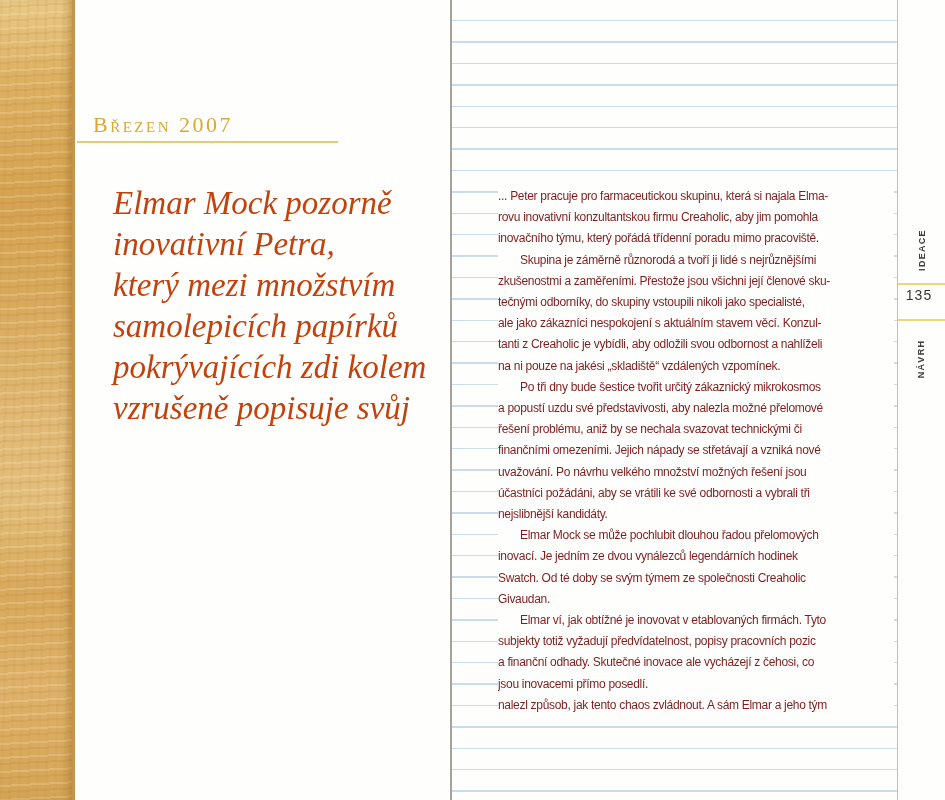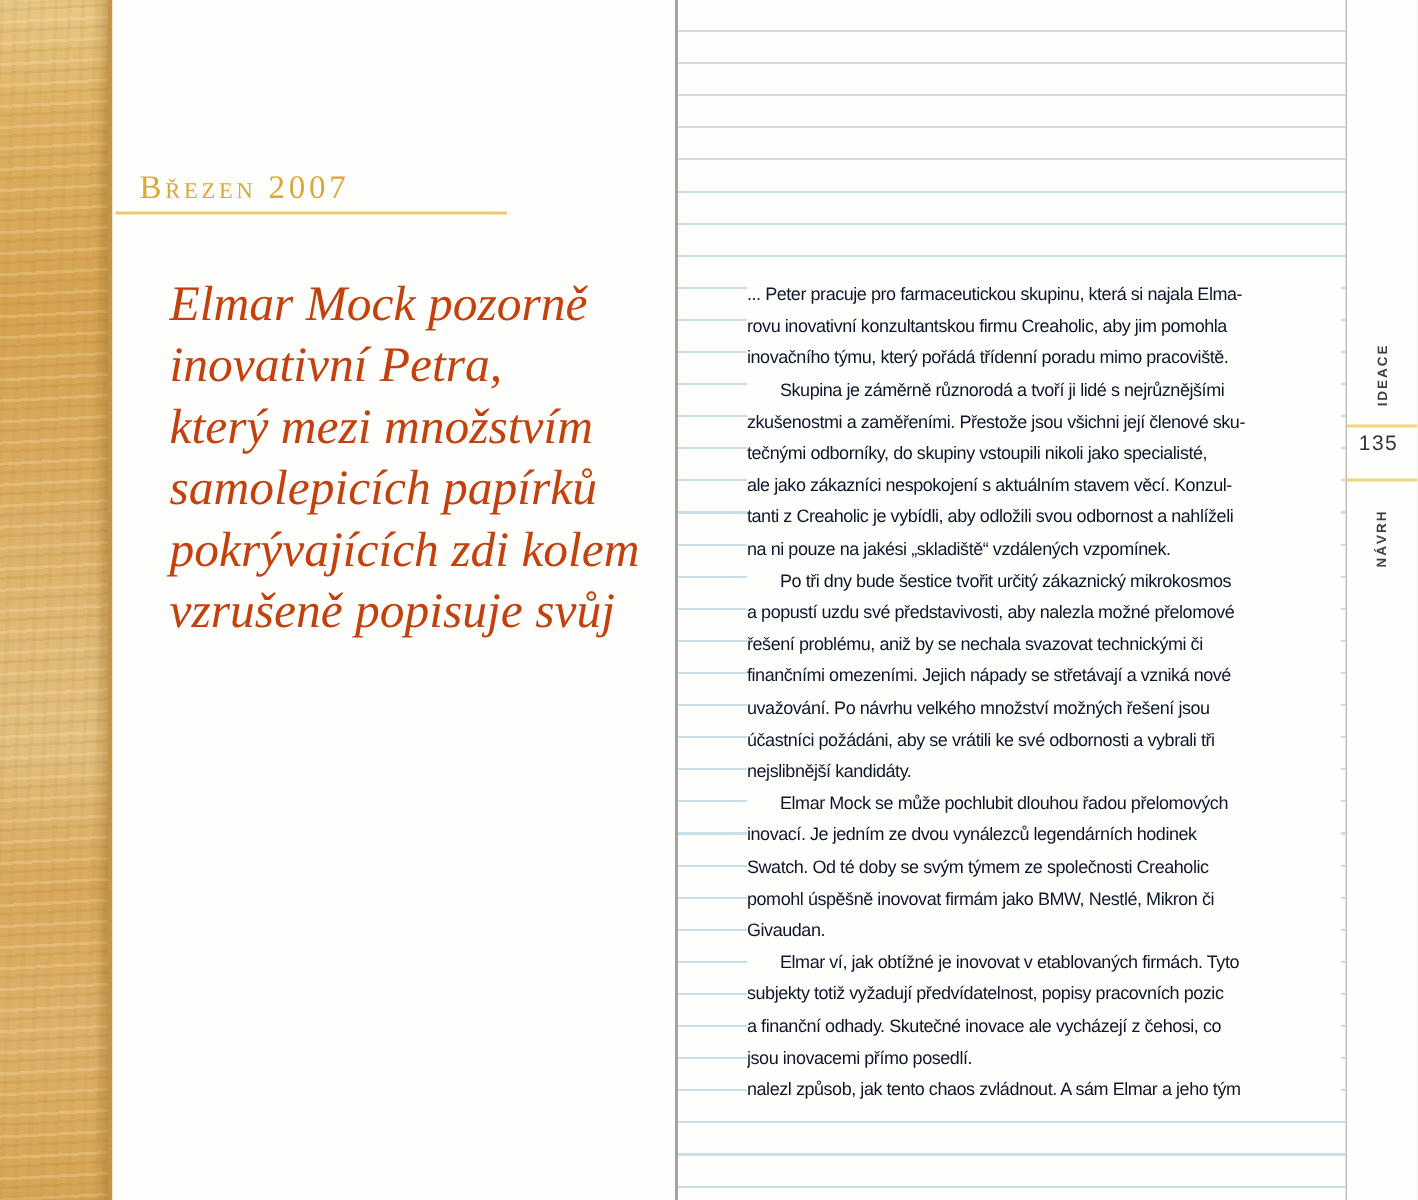--- a/index.html
+++ b/index.html
@@ -52,21 +52,21 @@
     border-left:2px solid #a7a39b;
     border-right:1px solid #c3bfb8;
   }
 
   .text-mask {
     position:absolute; left:46px; top:180px; width:396px;
     background:#fefefd; padding:6px 0 6px 0; overflow:hidden;
   }
   .body-line {
     font-size:12px; line-height:21.2px; letter-spacing:-0.3px;
-    color:#0f172a; white-space:nowrap;
+    color:#7f1d1d; white-space:nowrap;
   }
   .body-line.indent { text-indent:22px; }
 
   
   .outer-margin { position:absolute; left:898px; top:0; width:47px; height:800px; background:#fefefd; }
   .sidebar-tab { position:absolute; left:0; width:47px; display:flex; align-items:center; justify-content:center; }
   .tab-ideace { top:220px; height:60px; }
   .tab-navrh  { top:330px; height:58px; }
   .sidebar-tab span {
     transform:rotate(-90deg); white-space:nowrap;
@@ -114,21 +114,20 @@
         <div class="body-line indent">Po tři dny bude šestice tvořit určitý zákaznický mikrokosmos</div>
         <div class="body-line">a popustí uzdu své představivosti, aby nalezla možné přelomové</div>
         <div class="body-line">řešení problému, aniž by se nechala svazovat technickými či</div>
         <div class="body-line">finančními omezeními. Jejich nápady se střetávají a vzniká nové</div>
         <div class="body-line">uvažování. Po návrhu velkého množství možných řešení jsou</div>
         <div class="body-line">účastníci požádáni, aby se vrátili ke své odbornosti a vybrali tři</div>
         <div class="body-line">nejslibnější kandidáty.</div>
         <div class="body-line indent">Elmar Mock se může pochlubit dlouhou řadou přelomových</div>
         <div class="body-line">inovací. Je jedním ze dvou vynálezců legendárních hodinek</div>
         <div class="body-line">Swatch. Od té doby se svým týmem ze společnosti Creaholic</div>
-        <div class="body-line">pomohl úspěšně inovovat firmám jako BMW, Nestlé, Mikron či</div>
         <div class="body-line">Givaudan.</div>
         <div class="body-line indent">Elmar ví, jak obtížné je inovovat v etablovaných firmách. Tyto</div>
         <div class="body-line">subjekty totiž vyžadují předvídatelnost, popisy pracovních pozic</div>
         <div class="body-line">a finanční odhady. Skutečné inovace ale vycházejí z čehosi, co</div>
         <div class="body-line">jsou inovacemi přímo posedlí.</div>
         <div class="body-line">nalezl způsob, jak tento chaos zvládnout. A sám Elmar a jeho tým</div>
       </div>
   </div>
 
   <div class="outer-margin">

